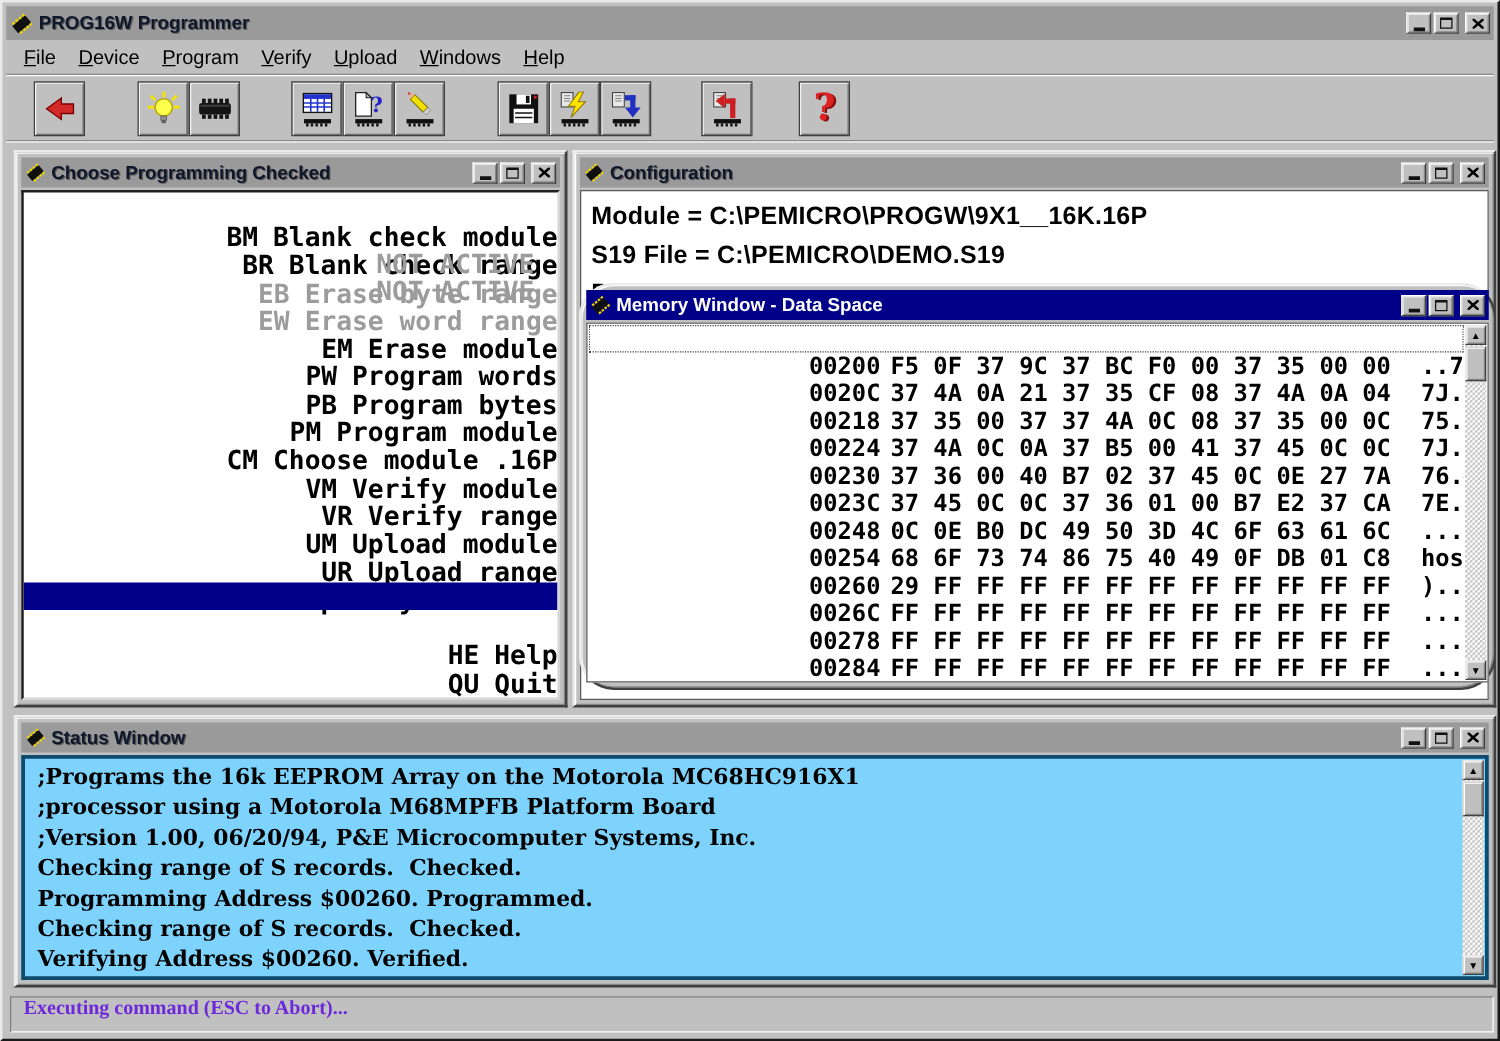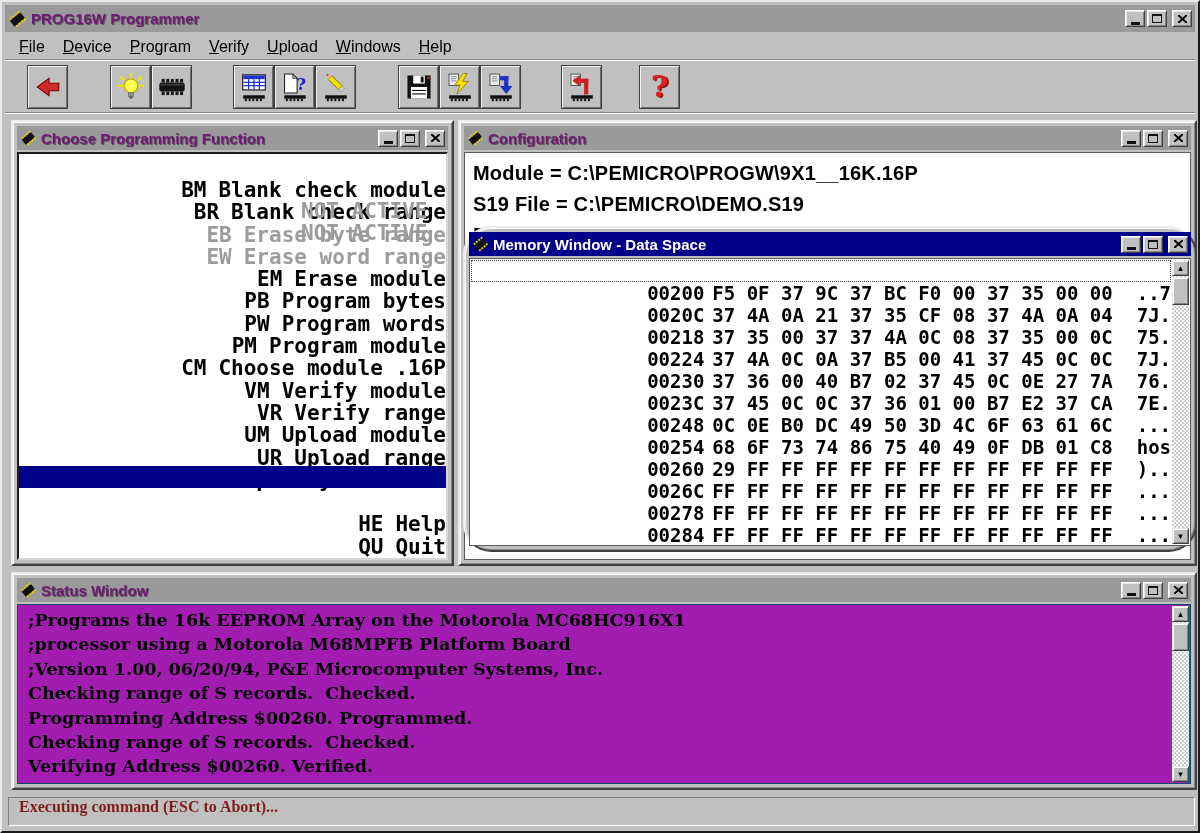--- a/index.html
+++ b/index.html
@@ -6,21 +6,21 @@
   html,body { background:#000; }
   .app {
     position:relative; width:1200px; height:833px; background:#c0c0c0;
     border:2px solid; border-color:#e9e9e9 #1a1a1a #1a1a1a #e9e9e9;
     font-family:"Liberation Sans", sans-serif; overflow:hidden;
   }
   
   .titlebar { display:flex; align-items:center; padding:0 3px; gap:5px; }
   .titlebar.main { position:absolute; top:3px; left:3px; right:3px; height:27px; background:#9a9a9a; }
   .title-text { font-weight:bold; font-size:15px; flex:1; white-space:nowrap; overflow:hidden; }
-  .inactive-t { color:#701a75; text-shadow:1px 1px 0 #595959; }
+  .inactive-t { color:#0f172a; text-shadow:1px 1px 0 #595959; }
   .active-t   { color:#ffffff; }
   .win-controls { display:flex; gap:2px; align-items:center; }
   .ctrl {
     width:20px; height:17px; background:#c0c0c0; border:1px solid;
     border-color:#ffffff #404040 #404040 #ffffff;
     box-shadow:inset 1px 1px 0 #e8e8e8, inset -1px -1px 0 #868686;
     display:flex; align-items:center; justify-content:center; cursor:default;
   }
   .ctrl.close { margin-left:3px; }
   .g-min { width:9px; height:3px; background:#111; margin-top:9px; }
@@ -86,21 +86,21 @@
     height:22px; line-height:22px; padding-left:16px; white-space:pre;
     font:bold 19px "DejaVu Sans Mono", monospace; color:#000;
   }
   .mem-row.focused { outline:1px dotted #444; outline-offset:-1px; }
   .mem-row .hex { margin-left:8px; }
   .mem-row .asc { margin-left:24px; }
   
   .status-window { left:6px; top:458px; width:1186px; height:218px; }
   .status-body {
     position:absolute; left:4px; right:4px; top:30px; bottom:4px;
-    background:#a21caf; border:1px solid #0c4a6e; padding:3px 0 0 10px; overflow:hidden;
+    background:#7dd3fc; border:3px solid #0c4a6e; padding:3px 0 0 10px; overflow:hidden;
   }
   .st-line { font:bold 17.5px "DejaVu Serif", serif; line-height:24.4px; white-space:pre; color:#000; }
   
   .sb {
     position:absolute; top:1px; right:1px; bottom:1px; width:17px;
     background-color:#cacaca;
     background-image:
       linear-gradient(45deg,#fff 25%,transparent 25%,transparent 75%,#fff 75%),
       linear-gradient(45deg,#fff 25%,transparent 25%,transparent 75%,#fff 75%);
     background-size:4px 4px; background-position:0 0,2px 2px;
@@ -111,21 +111,21 @@
     box-shadow:inset 1px 1px 0 #fff, inset -1px -1px 0 #868686;
   }
   .sb-btn { height:16px; display:flex; align-items:center; justify-content:center; font-size:8px; color:#000; }
   .sb-up { top:0; } .sb-down { bottom:0; }
   .sb-thumb { height:28px; top:17px; }
   
   .statusbar {
     position:absolute; left:3px; top:683px; width:1187px; height:29px;
     border:1px solid; border-color:#808080 #ffffff #ffffff #808080;
     background:#c0c0c0; padding-left:10px; line-height:27px;
-    font:bold 16px "Liberation Serif", serif; color:#7f1d1d;
+    font:bold 16px "Liberation Serif", serif; color:#6d28d9;
   }
 </style>
 </head>
 <body>
 
 <div class="app">
 
   <div class="titlebar main">
     <svg width="18" height="18" viewBox="0 0 16 16">
       <g transform="rotate(-40 8 8)">
@@ -363,21 +363,21 @@
               <rect x="3" y="3.4" width="2" height="1.8" fill="#e8d200"></rect>
               <rect x="6" y="3.4" width="2" height="1.8" fill="#e8d200"></rect>
               <rect x="9" y="3.4" width="2" height="1.8" fill="#e8d200"></rect>
               <rect x="12" y="3.4" width="2" height="1.8" fill="#e8d200"></rect>
               <rect x="3" y="11.8" width="2" height="1.8" fill="#e8d200"></rect>
               <rect x="6" y="11.8" width="2" height="1.8" fill="#e8d200"></rect>
               <rect x="9" y="11.8" width="2" height="1.8" fill="#e8d200"></rect>
               <rect x="12" y="11.8" width="2" height="1.8" fill="#e8d200"></rect>
             </g>
         </svg>
-        <span class="title-text inactive-t">Choose Programming Function</span>
+        <span class="title-text inactive-t">Choose Programming Checked</span>
         <span class="win-controls">
           <span class="ctrl">
               <span class="g-min"></span>
             </span>
           <span class="ctrl">
               <span class="g-max"></span>
             </span>
           <span class="ctrl close">
               <svg width="9" height="8" viewBox="0 0 9 8">
                 <path d="M0 0 L9 8 M9 0 L0 8" stroke="#000" stroke-width="2"></path>
@@ -401,25 +401,25 @@
 
           <div class="fl-row disabled">
             <span class="code">EW</span><span class="label">Erase word range</span><span class="suffix">NOT ACTIVE</span>
           </div>
 
           <div class="fl-row">
             <span class="code">EM</span><span class="label">Erase module</span><span class="suffix"></span>
           </div>
 
           <div class="fl-row">
+            <span class="code">PW</span><span class="label">Program words</span><span class="suffix"></span>
+          </div>
+
+          <div class="fl-row">
             <span class="code">PB</span><span class="label">Program bytes</span><span class="suffix"></span>
-          </div>
-
-          <div class="fl-row">
-            <span class="code">PW</span><span class="label">Program words</span><span class="suffix"></span>
           </div>
 
           <div class="fl-row">
             <span class="code">PM</span><span class="label">Program module</span><span class="suffix"></span>
           </div>
 
           <div class="fl-row">
             <span class="code">CM</span><span class="label">Choose module .16P</span><span class="suffix"></span>
           </div>
 

